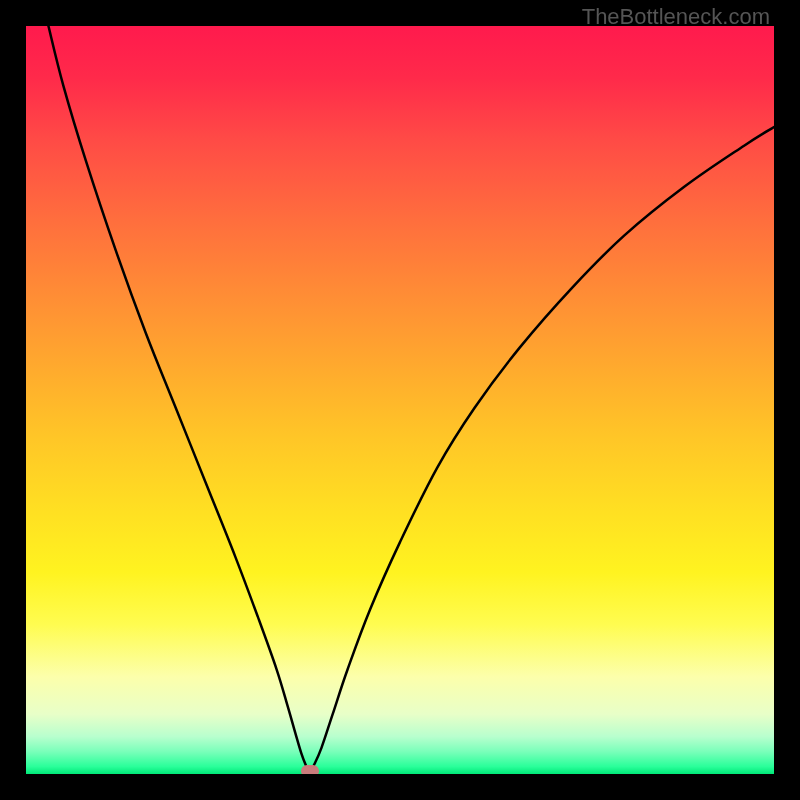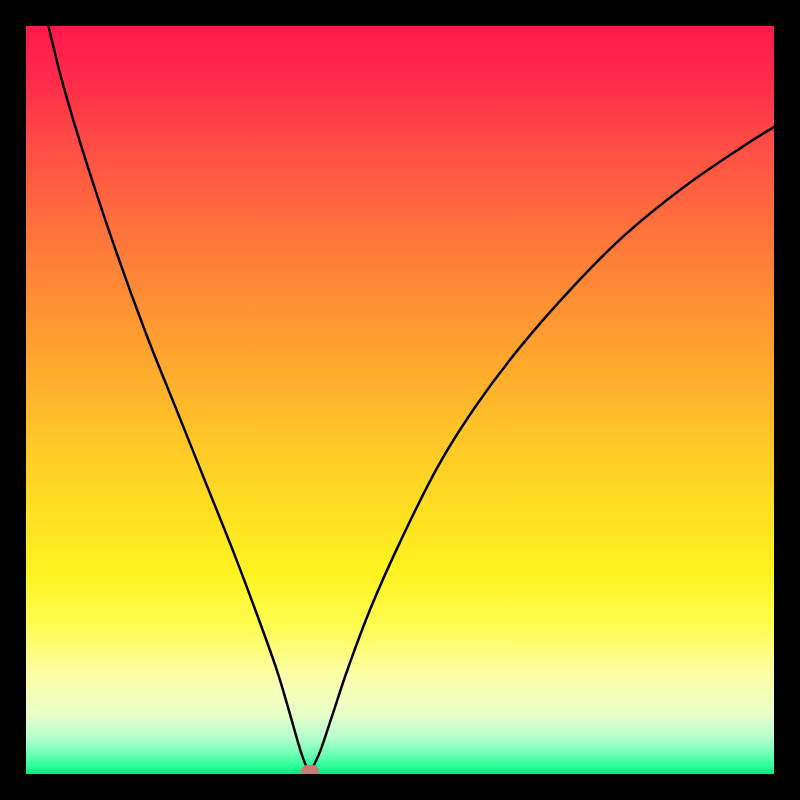--- a/index.html
+++ b/index.html
@@ -65,20 +65,21 @@
     height: 12px;
     background: #c97b7b;
     border-radius: 6px;
     transform: translate(-50%, -50%);
   }
 </style>
 </head>
 <body>
 
 <div class="container">
+  <div class="watermark">TheBottleneck.com</div>
   <div class="plot-area">
     <div class="gradient-bg"></div>
     <svg class="curve" viewBox="0 0 748 748" preserveAspectRatio="none">
       <path id="curve-path" d="M 22.44 0.00 C 25.13 10.77, 30.67 35.60, 37.40 59.84 C 44.13 84.08, 50.42 105.02, 59.84 134.64 C 69.26 164.26, 78.99 193.43, 89.76 224.40 C 100.53 255.37, 108.91 278.41, 119.68 306.68 C 130.45 334.95, 138.83 354.55, 149.60 381.48 C 160.37 408.41, 168.75 429.35, 179.52 456.28 C 190.29 483.21, 200.02 506.84, 209.44 531.08 C 218.86 555.32, 224.47 570.72, 231.88 590.92 C 239.29 611.12, 245.19 627.12, 250.58 643.28 C 255.97 659.44, 258.43 669.24, 261.80 680.68 C 265.17 692.12, 266.86 698.51, 269.28 706.86 C 271.70 715.21, 273.24 721.00, 275.26 727.06 C 277.28 733.11, 278.88 737.29, 280.50 740.52 C 282.12 743.75, 282.89 745.28, 284.24 745.01 C 285.59 744.74, 285.96 743.20, 287.98 739.02 C 290.00 734.85, 292.09 730.98, 295.46 721.82 C 298.83 712.66, 301.97 702.30, 306.68 688.16 C 311.39 674.02, 314.91 662.13, 321.64 643.28 C 328.37 624.43, 334.66 606.33, 344.08 583.44 C 353.50 560.55, 361.88 541.70, 374.00 516.12 C 386.12 490.54, 397.94 465.56, 411.40 441.32 C 424.86 417.08, 433.99 403.02, 448.80 381.48 C 463.61 359.94, 476.18 343.18, 493.68 321.64 C 511.18 300.10, 527.19 282.00, 546.04 261.80 C 564.89 241.60, 578.20 227.62, 598.40 209.44 C 618.60 191.26, 636.70 176.98, 658.24 160.82 C 679.78 144.66, 701.92 130.45, 718.08 119.68 C 734.24 108.91, 742.61 104.35, 748.00 100.98" fill="none" stroke="#000" stroke-width="2.5" stroke-linejoin="round" stroke-linecap="round"></path>
     </svg>
     <div class="marker" id="marker" style="left: 284.24px; top: 745.008px; background: rgb(201, 123, 123);"></div>
   </div>
 </div>
 
 </body></html>

